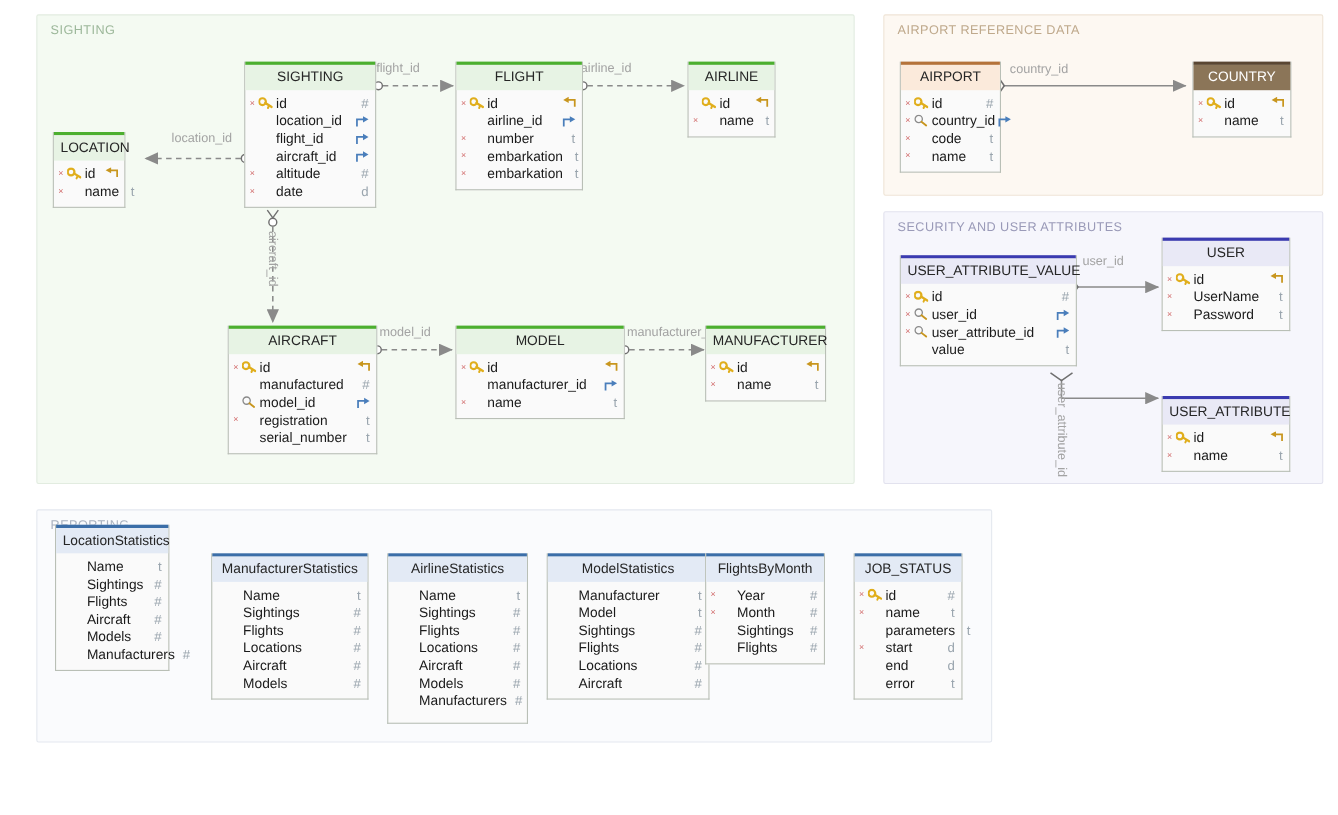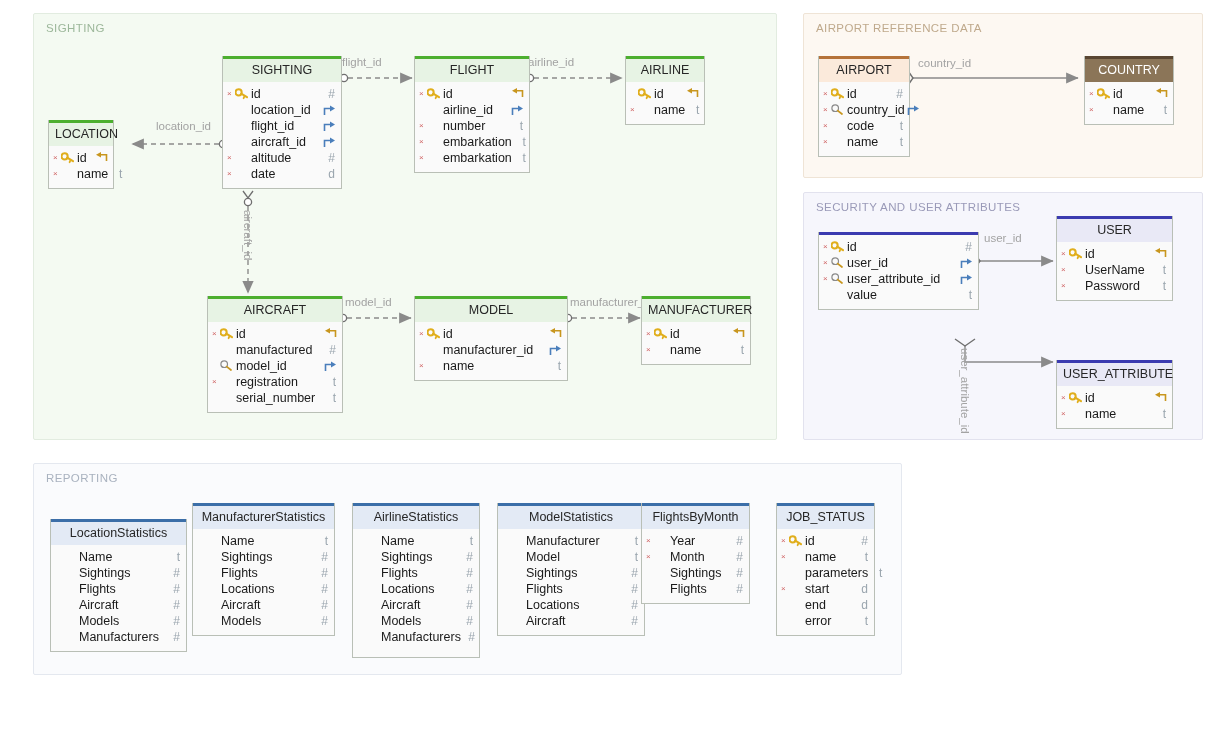--- a/index.html
+++ b/index.html
@@ -671,20 +671,21 @@
         <span class="null-mark">×</span>
         <span class="key-slot"></span>
         <span class="attr-name">name</span>
         <span class="type-slot">t</span>
       </div>
     </div>
 </div>
 
 <div class="entity th-purple" style="left:818px; top:232px; width:161px;">
   <div class="top-rule"></div>
+  <div class="ent-head">USER_ATTRIBUTE_VALUE</div>
   <div class="ent-body">
       <div class="attr">
         <span class="null-mark">×</span>
         <span class="key-slot">
           <span class="key-icon">
             <svg width="13" height="12" viewBox="0 0 13 12">
               <circle cx="3.6" cy="4.4" r="3.1" fill="none" stroke="#e0ae1c" stroke-width="2"></circle>
               <path d="M6.2,5.6 L12,9.2" stroke="#e0ae1c" stroke-width="2.1" stroke-linecap="round"></path>
               <path d="M9.3,8.6 L8.6,10.2" stroke="#e0ae1c" stroke-width="1.8" stroke-linecap="round"></path>
             </svg>
@@ -809,21 +810,21 @@
       </div>
       <div class="attr">
         <span class="null-mark">×</span>
         <span class="key-slot"></span>
         <span class="attr-name">name</span>
         <span class="type-slot">t</span>
       </div>
     </div>
 </div>
 
-<div class="entity th-blue" style="left:50px; top:519px; width:137px; min-height:124px;">
+<div class="entity th-blue" style="left:50px; top:477px; width:104px; min-height:124px;">
   <div class="top-rule"></div>
   <div class="ent-head">LocationStatistics</div>
   <div class="ent-body">
       <div class="attr">
         <span class="null-mark"></span>
         <span class="key-slot"></span>
         <span class="attr-name">Name</span>
         <span class="type-slot">t</span>
       </div>
       <div class="attr">

